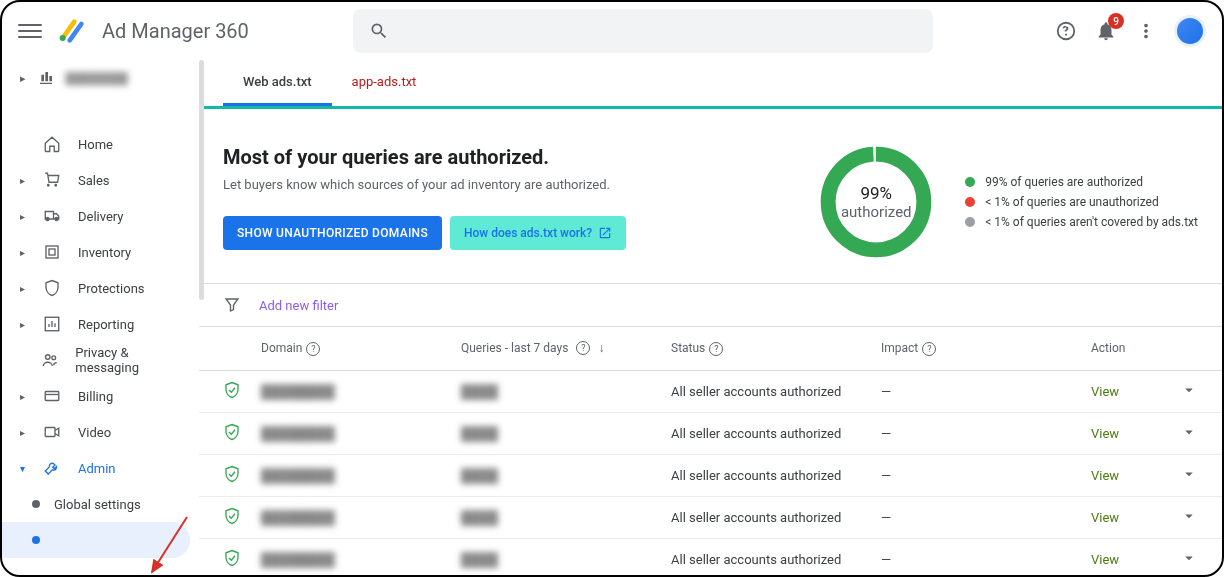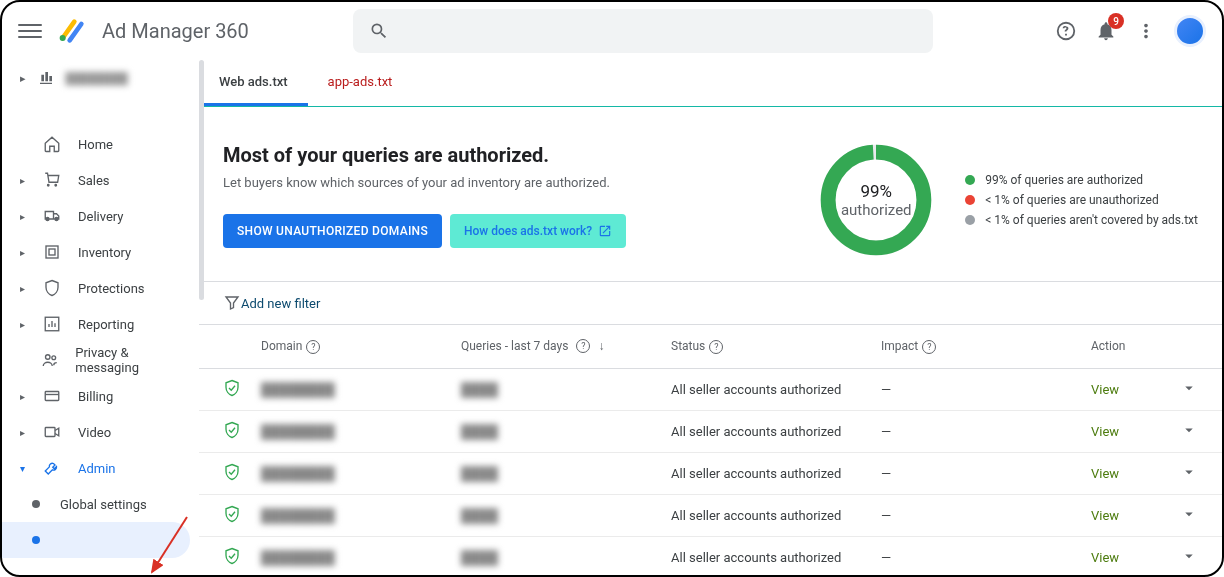--- a/index.html
+++ b/index.html
@@ -20,30 +20,30 @@
 
 .main { display: flex; height: calc(100% - 58px); }
 .sidebar { width: 197px; border-right: 1px solid transparent; display: flex; flex-direction: column; position: relative; }
 .account-row { display: flex; align-items: center; padding: 10px 18px; gap: 12px; color: #5f6368; font-size: 11px; }
 .account-row .blur { filter: blur(3px); color: #999; }
 .nav { padding-top: 30px; }
 .nav-item { display: flex; align-items: center; padding: 0 18px; height: 36px; gap: 16px; color: #3c4043; font-size: 13px; cursor: pointer; }
 .nav-item.active { color: #1a73e8; }
 .nav-item .chev { width: 6px; color: #5f6368; font-size: 10px; }
 .nav-item .icon { width: 20px; display: flex; justify-content: center; }
-.sub-item { display: flex; align-items: center; padding: 0 18px 0 30px; height: 36px; gap: 20px; color: #3c4043; font-size: 13px; cursor: pointer; }
+.sub-item { display: flex; align-items: center; padding: 0 18px 0 30px; height: 36px; gap: 14px; color: #3c4043; font-size: 13px; cursor: pointer; }
 .sub-item.selected { background: #e8f0fe; color: #1a73e8; border-radius: 0 18px 18px 0; margin-right: 8px; }
 .sub-item .dot { width: 8px; height: 8px; border-radius: 50%; background: #5f6368; }
 .sub-item.selected .dot { background: #1a73e8; }
 .arrow-annotation { position: absolute; top: 452px; left: 145px; pointer-events: none; }
 
 
 .content { flex: 1; position: relative; overflow: hidden; }
 .scroll-hint { position: absolute; left: 0; top: 0; width: 5px; height: 240px; background: #dadce0; border-radius: 3px; }
-.tabs { display: flex; border-bottom: 1px solid #14b8a6; }
+.tabs { display: flex; border-bottom: 3px solid #14b8a6; padding-left: 24px; }
 .tab { padding: 14px 20px; font-size: 13px; color: #b91c1c; cursor: pointer; border-bottom: 3px solid transparent; }
 .tab.active { color: #3c4043; border-bottom-color: #1a73e8; font-weight: 500; }
 
 .panel { padding: 36px 24px 24px; display: flex; gap: 40px; }
 .panel-left { flex: 1; }
 .panel-title { font-size: 20px; color: #202124; margin-bottom: 8px; }
 .panel-sub { font-size: 13px; color: #5f6368; margin-bottom: 24px; }
 .btn-row { display: flex; gap: 8px; }
 .btn-primary { background: #1a73e8; color: #fff; border: none; padding: 10px 14px; font-size: 12px; font-weight: 500; border-radius: 4px; cursor: pointer; letter-spacing: 0.3px; }
 .btn-outline { background: #5eead4; color: #1a73e8; border: none; padding: 10px 14px; font-size: 12px; font-weight: 500; border-radius: 4px; cursor: pointer; display: flex; align-items: center; gap: 6px; }
@@ -51,21 +51,21 @@
 .chart-area { display: flex; align-items: center; gap: 32px; }
 .donut { width: 114px; height: 114px; position: relative; }
 .donut svg { transform: rotate(-90deg); }
 .donut-text { position: absolute; top: 50%; left: 50%; transform: translate(-50%, -50%); text-align: center; }
 .donut-text .pct { font-size: 17px; color: #202124; }
 .donut-text .lbl { font-size: 15px; color: #5f6368; }
 .legend { font-size: 12px; color: #3c4043; }
 .legend-item { display: flex; align-items: center; gap: 10px; margin: 6px 0; }
 .legend-dot { width: 10px; height: 10px; border-radius: 50%; }
 
-.filter-bar { border-top: 1px solid #dadce0; border-bottom: 1px solid #dadce0; padding: 12px 24px; display: flex; align-items: center; color: #0c4a6e; font-size: 13px; }
+.filter-bar { border-top: 1px solid #dadce0; border-bottom: 1px solid #dadce0; padding: 12px 24px; display: flex; align-items: center; gap: 18px; color: #8b5cf6; font-size: 13px; }
 
 .table { width: 100%; }
 .thead { display: flex; padding: 14px 24px; font-size: 12px; color: #5f6368; border-bottom: 1px solid #dadce0; align-items: center; }
 .col-icon { width: 38px; }
 .col-domain { width: 200px; }
 .col-queries { width: 210px; display: flex; align-items: flex-start; gap: 4px; }
 .col-status { width: 210px; }
 .col-impact { width: 210px; }
 .col-action { flex: 1; }
 .col-expand { width: 40px; text-align: right; }

